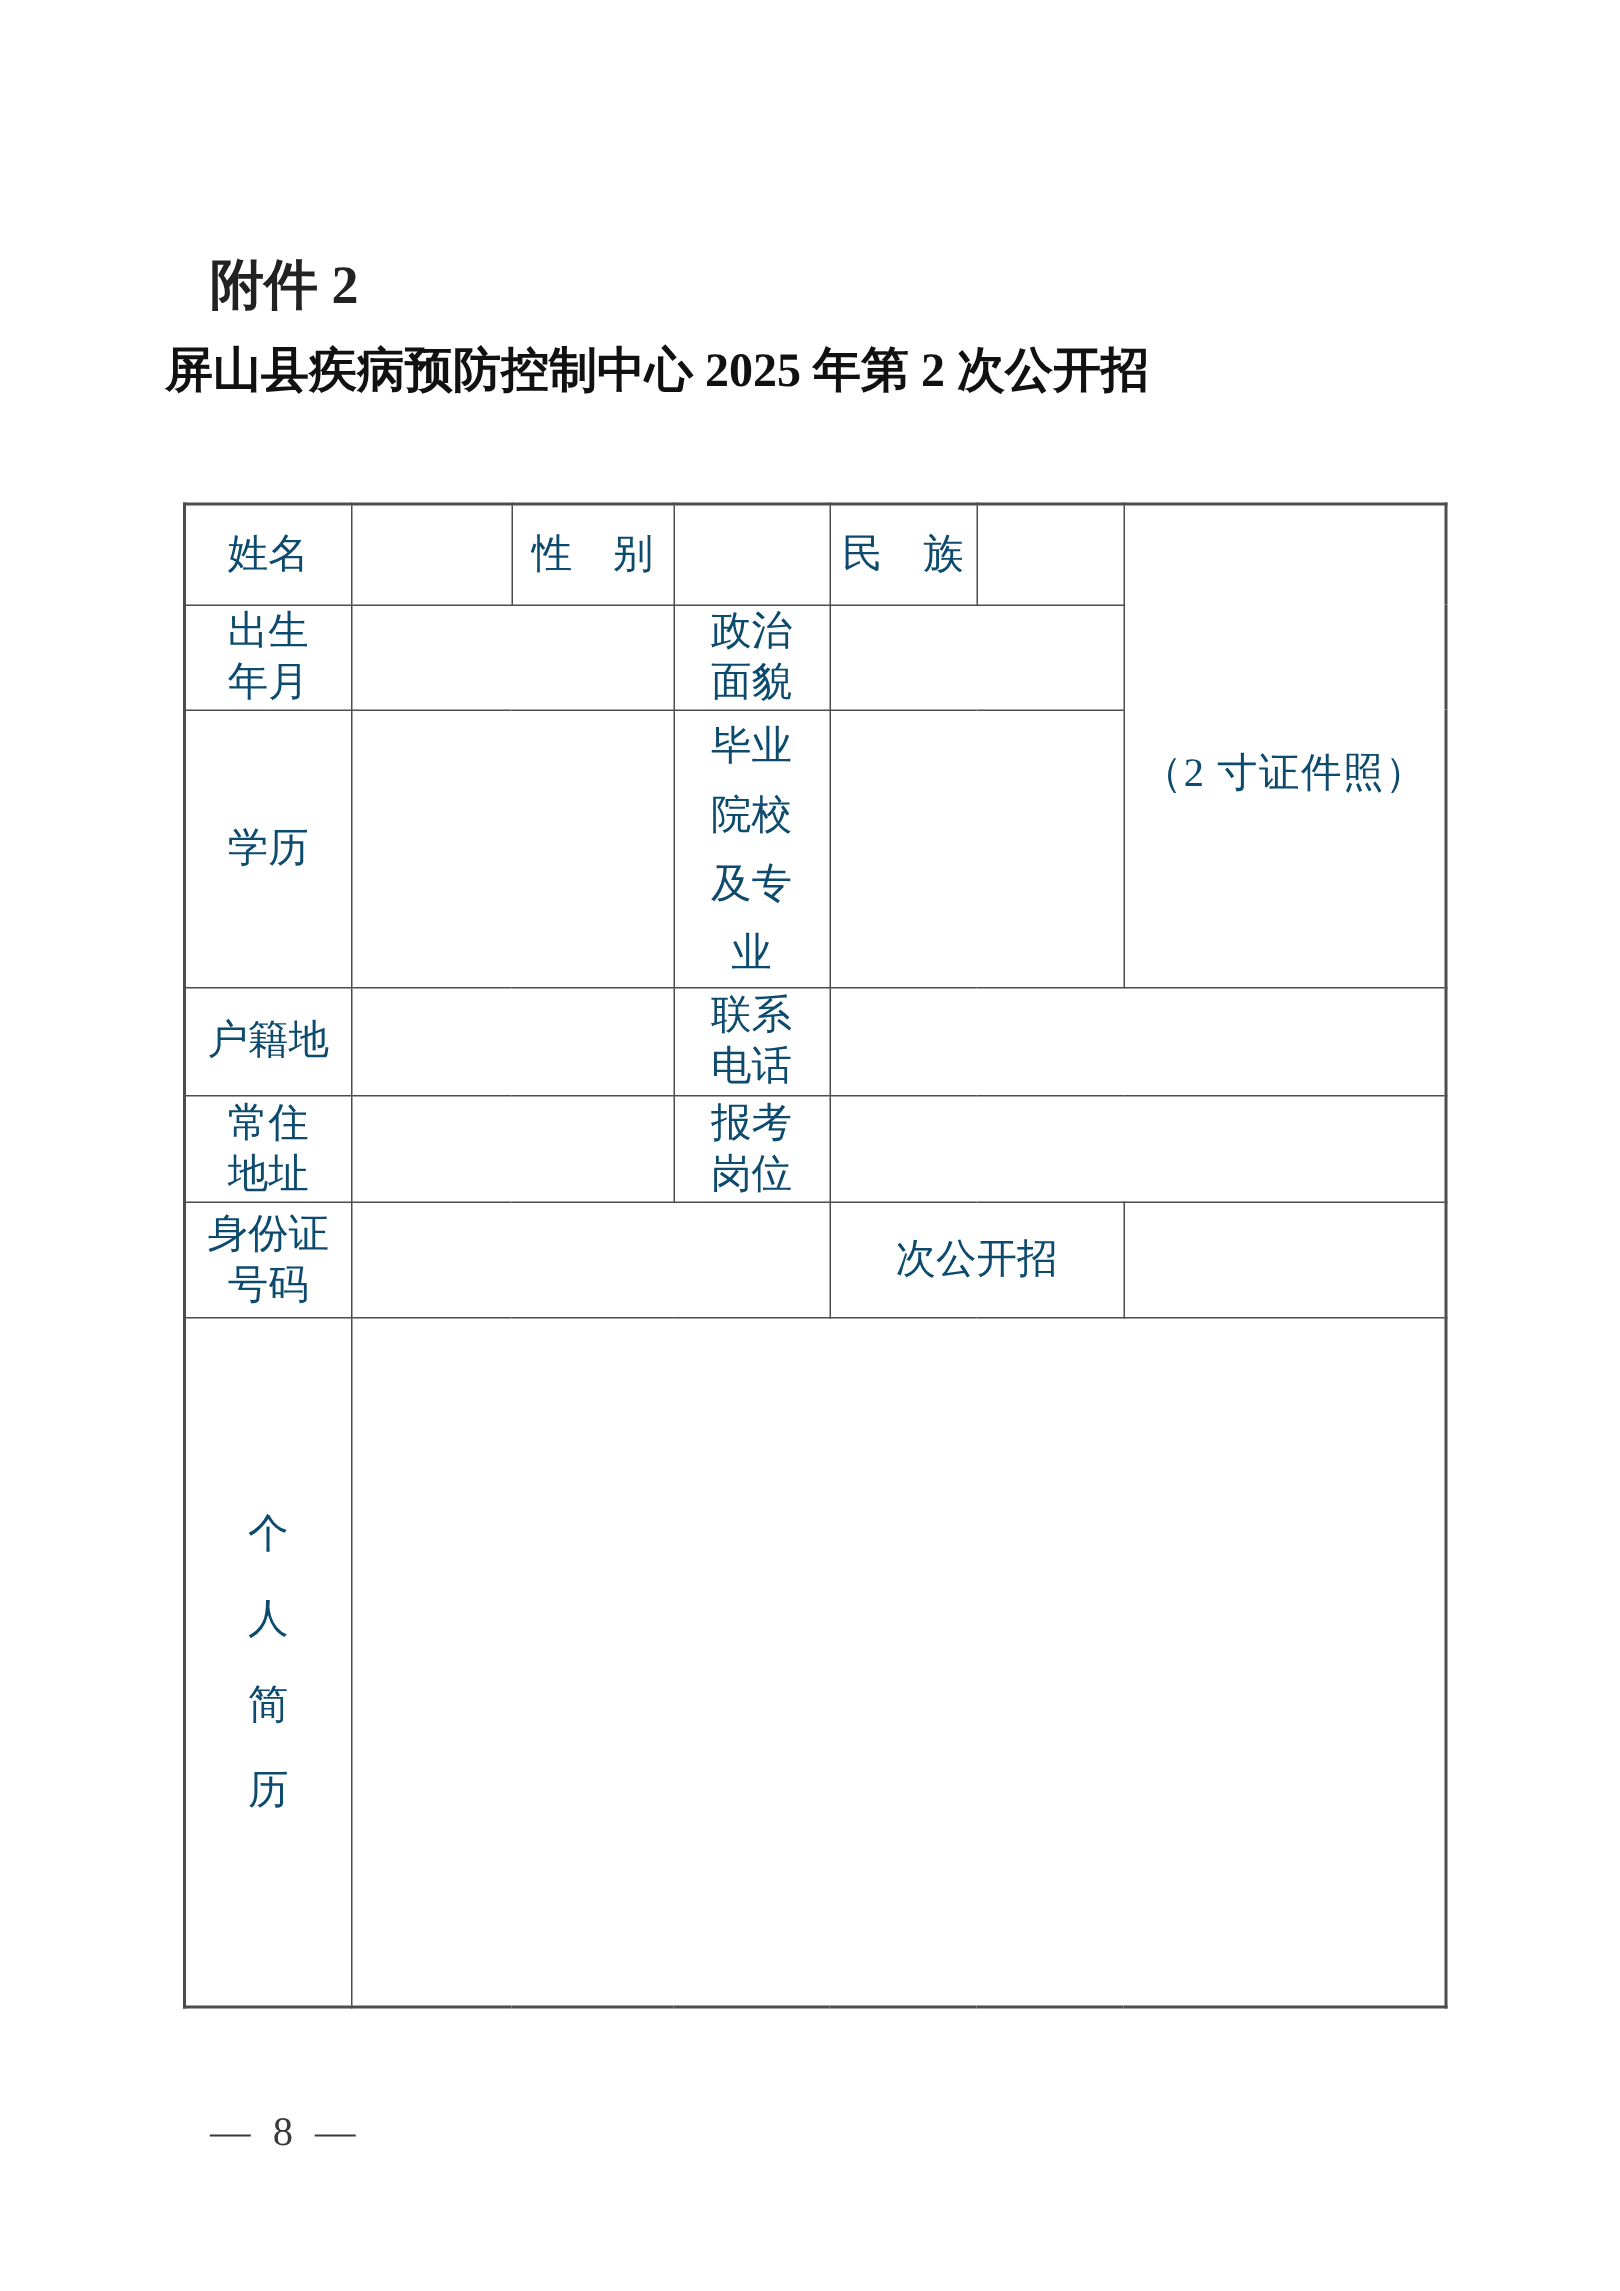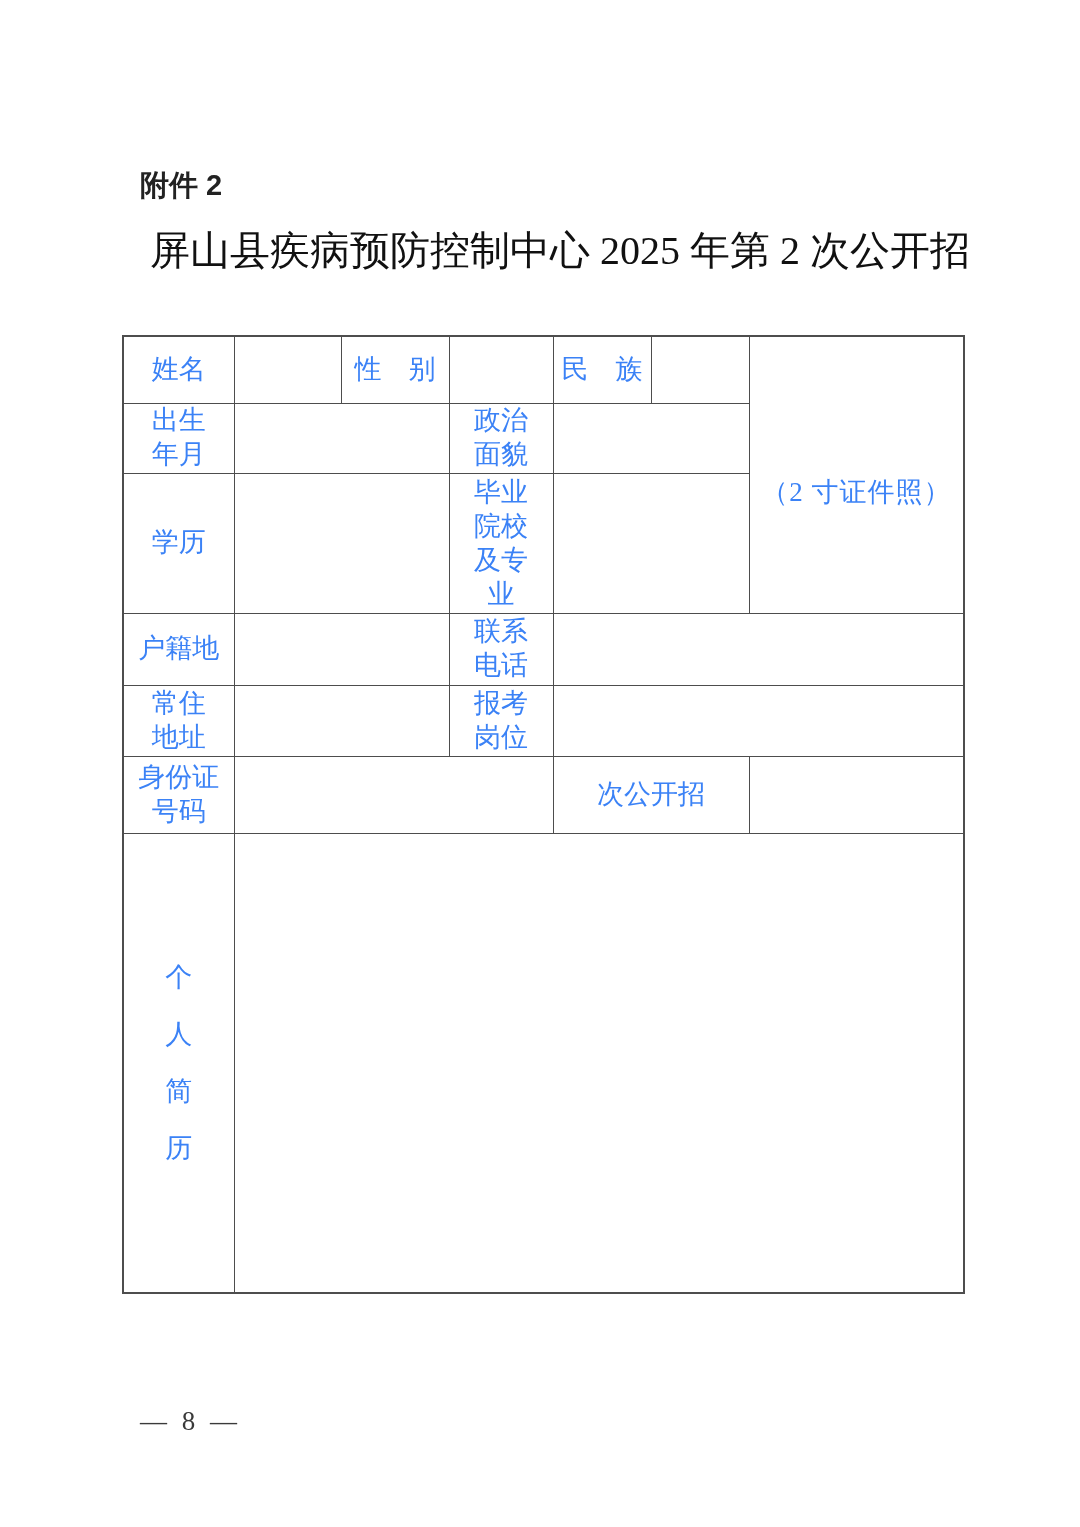--- a/index.html
+++ b/index.html
@@ -5,43 +5,43 @@
   * { margin: 0; padding: 0; box-sizing: border-box; }
   html, body { background: #ffffff; }
   body {
     width: 1080px; height: 1527px;
     position: relative;
     font-family: "Liberation Serif", "DejaVu Serif", serif;
     color: #2a2a2a;
   }
   .attachment {
     position: absolute; left: 140px; top: 166px;
-    font-family: Liberation Sans, sans-serif;
-    font-weight: 600; font-size: 29px; color: #222; text-align: right;
+    font-family: Liberation Serif, serif;
+    font-weight: 600; font-size: 36px; color: #222; text-align: right;
   }
   .title {
     position: absolute; left: 110px; top: 226px; width: 860px;
-    text-align: right;
-    font-weight: normal; font-size: 40px; line-height: 1.25;
+    text-align: left;
+    font-weight: bold; font-size: 32px; line-height: 1.25;
     color: #111; letter-spacing: 0px;
   }
   table.form {
     position: absolute; left: 122px; top: 335px;
     width: 841px;
     border-collapse: collapse; table-layout: fixed;
     border: 2px solid #4d4d4d;
   }
   table.form td {
     border: 1px solid #4d4d4d;
-    font-size: 27px; color: #3b82f6;
+    font-size: 27px; color: #0c4a6e;
     text-align: center; vertical-align: middle;
     overflow: hidden;
   }
   td.lbl { white-space: pre-line; line-height: 1.25; }
-  td.school-lbl { line-height: 34px; }
+  td.school-lbl { line-height: 46px; }
   td.resume-lbl { line-height: 57px; white-space: pre-line; }
   td.photo-cell {
     vertical-align: top; padding-top: 35px;
     font-size: 26px; color: #333; letter-spacing: 1px;
   }
   .pagenum {
     position: absolute; left: 140px; top: 1406px;
     font-size: 27px; color: #3a3a3a; letter-spacing: 4px;
   }
 </style>

